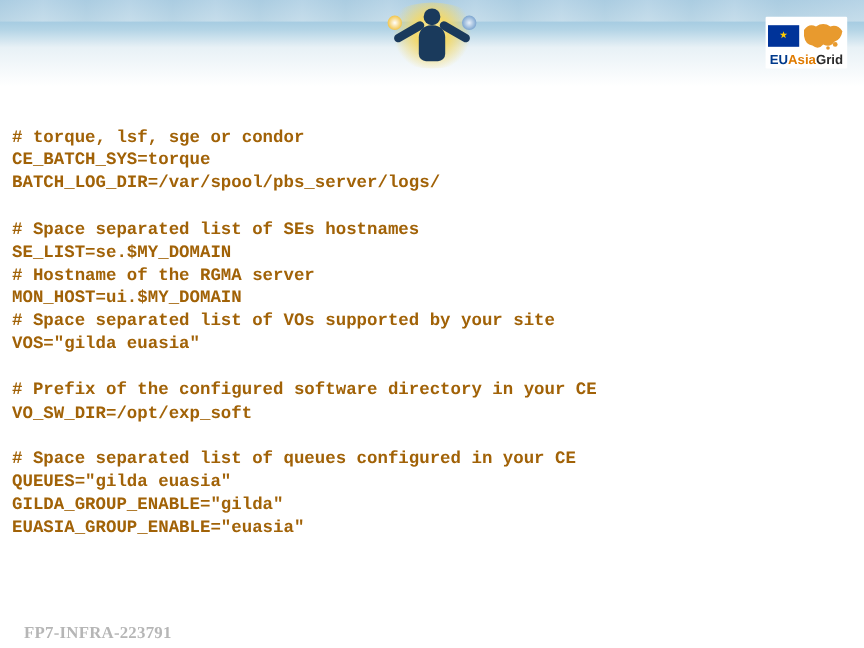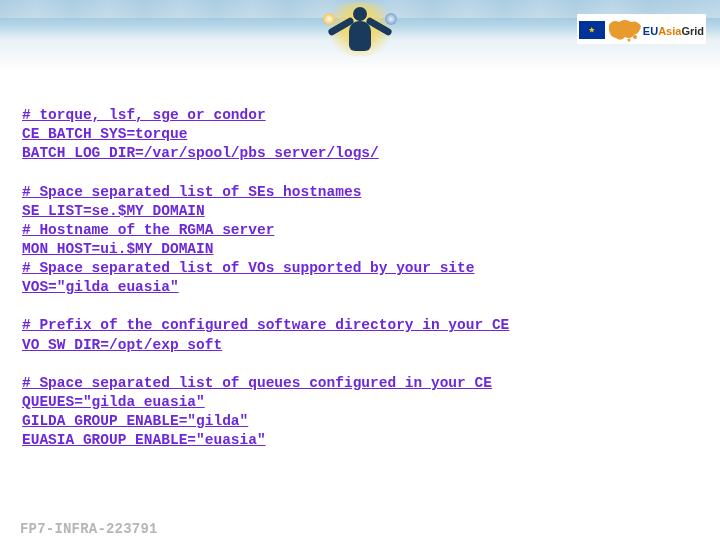--- a/index.html
+++ b/index.html
@@ -75,21 +75,21 @@
     top: 6px;
   }
   .banner-figure .orb-l { left: -22px; background: radial-gradient(circle, #fff 0%, #f3c64d 70%); }
   .banner-figure .orb-r { right: -22px; background: radial-gradient(circle, #e9f1fb 0%, #7ea6d0 70%); }
 
   .logo-area {
     position: absolute;
     right: 14px;
     top: 14px;
     display: flex;
-    flex-direction: row;
+    flex-direction: column;
     align-items: center;
     background: #ffffff;
     padding: 3px 2px 1px 2px;
     border-radius: 1px;
   }
   .logo-graphic {
     display: flex;
     align-items: center;
     gap: 2px;
   }
@@ -133,37 +133,36 @@
   }
   .title-bar h1 {
     font-size: 28px;
     font-weight: 400;
     color: #111;
     letter-spacing: 0.2px;
   }
 
   .content {
     position: absolute;
-    left: 22px;
+    left: 10px;
     top: 106px;
     right: 22px;
     font-family: "Courier New", Courier, monospace;
     font-weight: 700;
     font-size: 14.5px;
     line-height: 1.32;
-    color: #6d28d9;
+    color: #a16207;
     white-space: pre-wrap;
-    text-decoration: underline;
   }
 
   .footer {
     position: absolute;
     left: 20px;
     bottom: 3px;
-    font-family: Liberation Mono, monospace;
+    font-family: Liberation Serif, serif;
     font-weight: 700;
     font-size: 14px;
     color: #b6b6b6;
     letter-spacing: 0.2px;
   }
 </style>
 </head>
 <body>
 
 <div class="banner">

